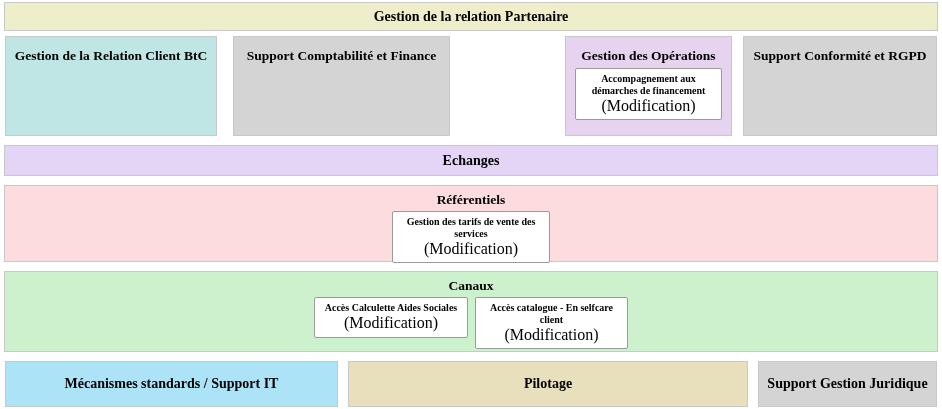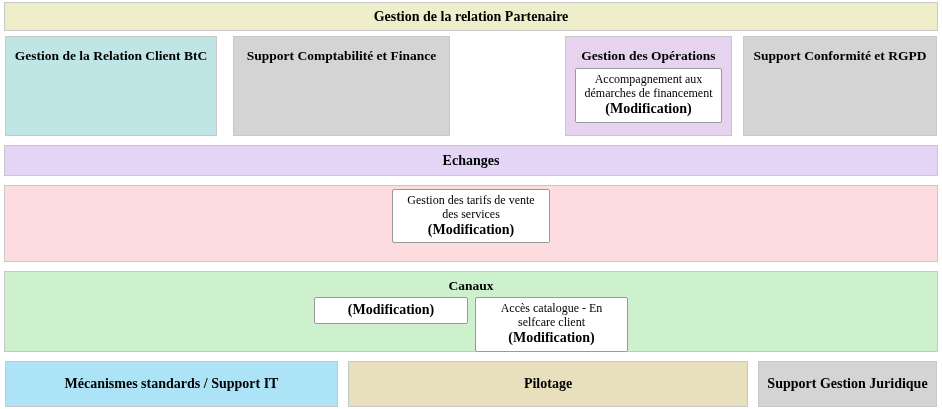--- a/index.html
+++ b/index.html
@@ -68,27 +68,27 @@
   .card {
     box-sizing: border-box;
     background: #ffffff;
     border: 1px solid #9a9a9a;
     border-radius: 2px;
     padding: 4px 5px 4px 5px;
     text-align: center;
     line-height: 1.16;
   }
   .card-title {
-    font-weight: normal;
-    font-size: 12px;
+    font-weight: bold;
+    font-size: 10px;
     display: block;
   }
   .card-sub {
-    font-weight: bold;
-    font-size: 14px;
+    font-weight: normal;
+    font-size: 16px;
     display: block;
   }
 </style>
 </head>
 <body>
 
 <div id="canvas">
 
   <div class="block banner" style="left: 4px; top: 2px; width: 934px; height: 29px; background: rgb(238, 238, 203);">
     <div class="block-title">Gestion de la relation Partenaire</div>
@@ -115,32 +115,34 @@
 
   <div class="block col-block" style="left: 743px; top: 36px; width: 194px; height: 100px; background: rgb(212, 212, 212);">
     <div class="block-title">Support Conformité et RGPD</div>
   </div>
 
   <div class="block banner" style="left: 4px; top: 145px; width: 934px; height: 31px; background: rgb(228, 213, 247);">
     <div class="block-title">Echanges</div>
   </div>
 
   <div class="block section" style="left: 4px; top: 185px; width: 934px; height: 77px; background: rgb(252, 220, 223);">
+    <div class="block-title">Référentiels</div>
     <div class="cards">
       <div class="card" style="width:158px;">
         <span class="card-title">Gestion des tarifs de vente des services</span>
         <span class="card-sub">(Modification)</span>
       </div>
     </div>
   </div>
 
   <div class="block section" style="left: 4px; top: 271px; width: 934px; height: 81px; background: rgb(205, 240, 205);">
     <div class="block-title">Canaux</div>
     <div class="cards">
       <div class="card" style="width:154px;">
+        <span class="card-title">Accès Calculette Aides Sociales</span>
         <span class="card-sub">(Modification)</span>
       </div>
       <div class="card" style="width:153px;">
         <span class="card-title">Accès catalogue - En selfcare client</span>
         <span class="card-sub">(Modification)</span>
       </div>
     </div>
   </div>
 
   <div class="block banner" style="left: 5px; top: 361px; width: 333px; height: 46px; background: rgb(172, 227, 247);">

